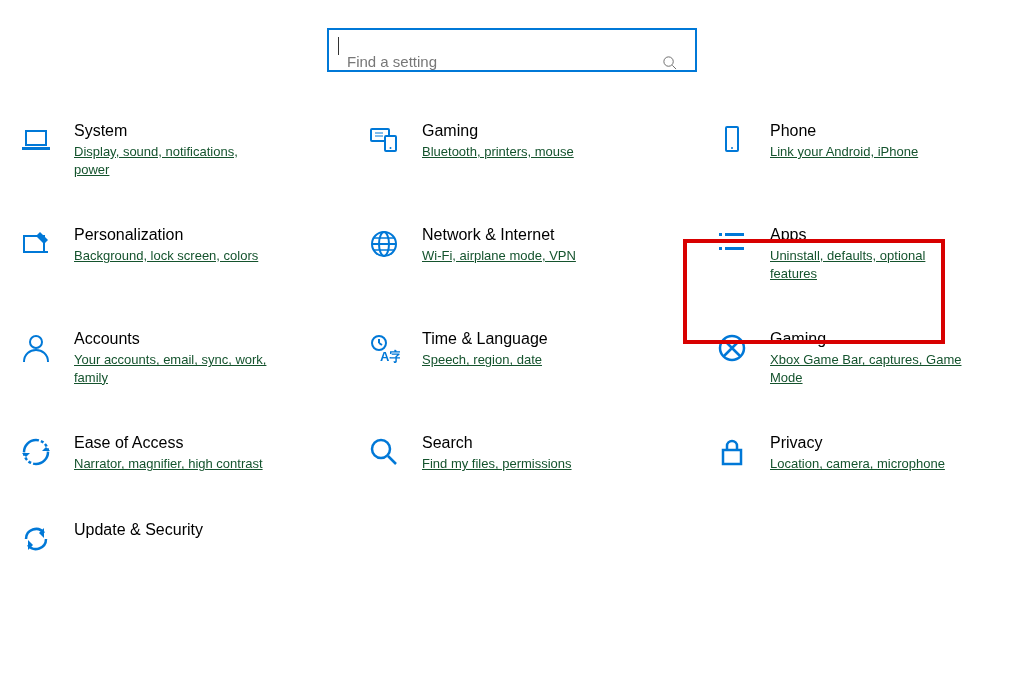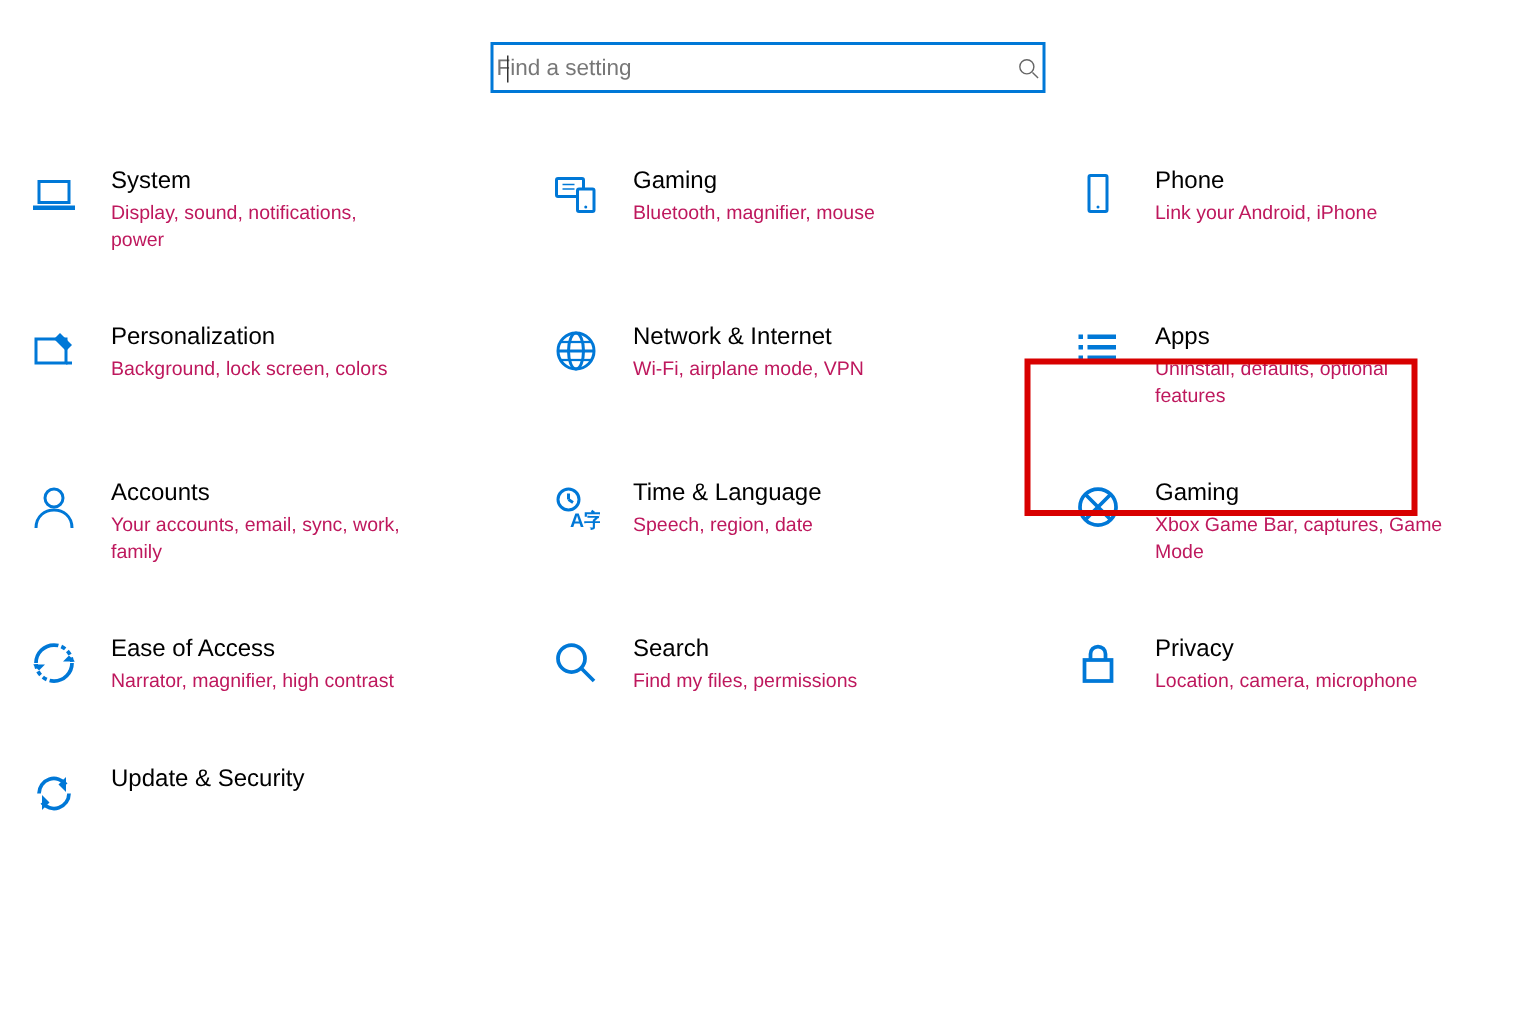--- a/index.html
+++ b/index.html
@@ -12,25 +12,25 @@
     color: #000;
   }
   .search-wrap {
     display: flex;
     justify-content: center;
     padding-top: 28px;
     padding-bottom: 50px;
   }
   .search-box {
     width: 370px;
-    height: 34px;
+    height: 44px;
     border: 2px solid #0078d7;
     display: flex;
-    align-items: center;
-    padding: 0 2px;
+    align-items: flex-end;
+    padding: 0 18px;
     position: relative;
   }
   .search-input {
     flex: 1;
     border: none;
     outline: none;
     font-size: 15px;
     color: #888;
     background: transparent;
   }
@@ -71,23 +71,24 @@
   }
   .tile-text { flex: 1; }
   .tile-title {
     font-size: 16px;
     color: #000;
     font-weight: 400;
     margin-bottom: 3px;
   }
   .tile-desc {
     font-size: 13px;
-    color: #be185d;
+    color: #14532d;
     line-height: 1.35;
     max-width: 200px;
+    text-decoration: underline;
   }
   .highlight-box {
     position: absolute;
     border: 4px solid #d80000;
     pointer-events: none;
   }
 </style>
 </head>
 <body>
 
@@ -122,21 +123,21 @@
       <svg width="32" height="32" viewBox="0 0 32 32">
           <rect x="3" y="5" width="18" height="12" rx="1" fill="none" stroke="#0078d7" stroke-width="2"></rect>
           <rect x="17" y="12" width="11" height="15" rx="1" fill="#fff" stroke="#0078d7" stroke-width="2"></rect>
           <circle cx="22.5" cy="24" r="1" fill="#0078d7"></circle>
           <line x1="7" y1="9" x2="15" y2="9" stroke="#0078d7" stroke-width="1"></line>
           <line x1="7" y1="12" x2="15" y2="12" stroke="#0078d7" stroke-width="1"></line>
         </svg>
     </div>
     <div class="tile-text">
       <div class="tile-title">Gaming</div>
-      <div class="tile-desc">Bluetooth, magnifier, mouse</div>
+      <div class="tile-desc">Bluetooth, printers, mouse</div>
     </div>
   </div>
 
   <div class="tile">
     <div class="tile-icon">
       <svg width="32" height="32" viewBox="0 0 32 32">
           <rect x="10" y="3" width="12" height="24" rx="1" fill="none" stroke="#0078d7" stroke-width="2"></rect>
           <circle cx="16" cy="24" r="1" fill="#0078d7"></circle>
         </svg>
     </div>

